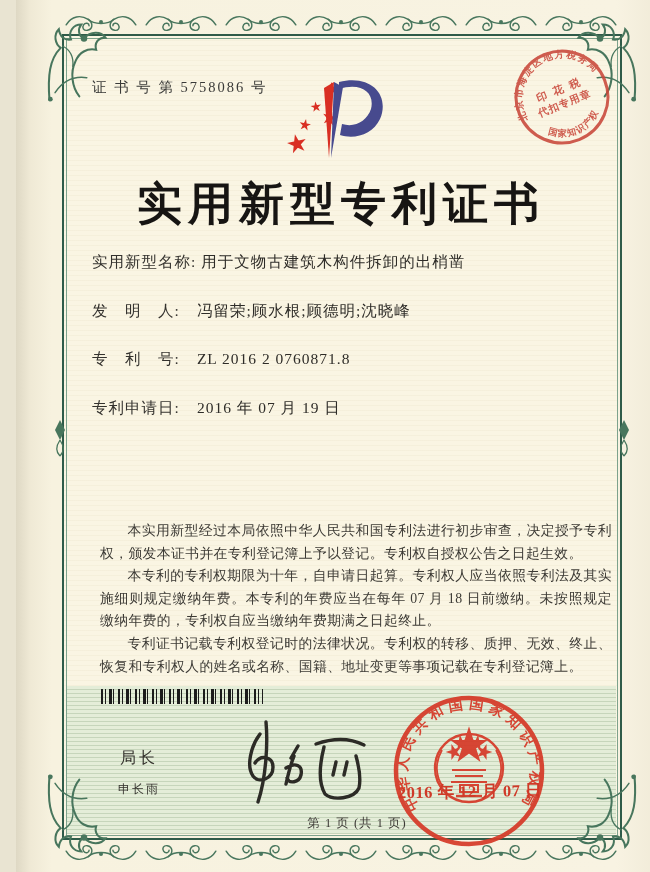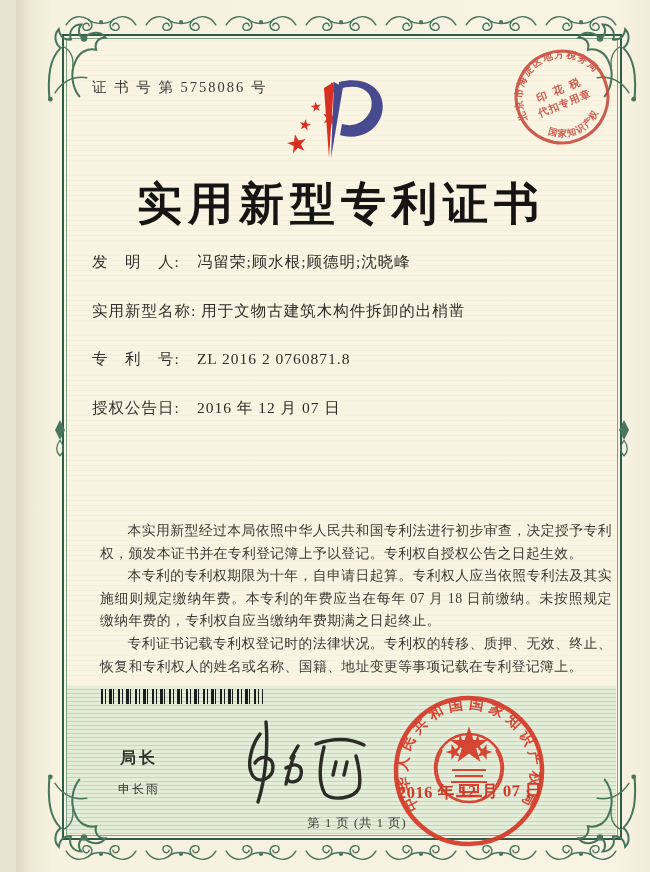--- a/index.html
+++ b/index.html
@@ -64,21 +64,21 @@
   }
   .paras p{margin:0;text-indent:2em;}
   .barcode{
     position:absolute;left:85px;top:689px;width:162px;height:15px;
     background:repeating-linear-gradient(90deg,
       #1c1c1c 0 2px,transparent 2px 4px,
       #1c1c1c 4px 5px,transparent 5px 8px,
       #1c1c1c 8px 11px,transparent 11px 12px,
       #1c1c1c 12px 13px,transparent 13px 17px);
   }
-  .sig-title{position:absolute;left:104px;top:748px;font-size:16px;color:#33312c;letter-spacing:3px;font-weight:bold;}
+  .sig-title{position:absolute;left:104px;top:748px;font-size:16px;color:#33312c;letter-spacing:3px;}
   .sig-name{position:absolute;left:102px;top:781px;font-size:12px;color:#33312c;letter-spacing:2px;}
   .sig-script{position:absolute;left:212px;top:718px;width:150px;height:88px;}
   .seal{position:absolute;left:374px;top:692px;width:158px;height:158px;opacity:.93;}
   .seal text{fill:#d63a28;font-weight:700;font-family:"Liberation Serif","DejaVu Serif",serif;}
   .seal-date{
     position:absolute;left:382px;top:781px;font-size:16.5px;font-weight:700;
     color:#cf3a28;letter-spacing:.5px;transform:rotate(-1deg);z-index:5;
   }
   .footer{
     position:absolute;left:0;top:815px;width:100%;text-align:center;
@@ -180,34 +180,34 @@
     <text font-size="9.5" letter-spacing="1.5"><textPath href="#stTop" startOffset="4%">北京市海淀区地方税务局</textPath></text>
     <text font-size="10.5" letter-spacing="2" x="50" y="46" text-anchor="middle">印 花 税</text>
     <text font-size="10" letter-spacing="1" x="50" y="60" text-anchor="middle">代扣专用章</text>
     <text font-size="9" letter-spacing="1"><textPath href="#stBot" startOffset="8%">国家知识产权局</textPath></text>
   </svg>
 
   <div class="title">实用新型专利证书</div>
 
   <div class="fields">
     <div class="frow">
+      <span class="flabel">实用新型名称:</span>
+      <span class="fvalue">用于文物古建筑木构件拆卸的出梢凿</span>
+    </div>
+    <div class="frow">
       <span class="flabel">发　明　人:</span>
       <span class="fvalue">冯留荣;顾水根;顾德明;沈晓峰</span>
     </div>
     <div class="frow">
-      <span class="flabel">实用新型名称:</span>
-      <span class="fvalue">用于文物古建筑木构件拆卸的出梢凿</span>
-    </div>
-    <div class="frow">
       <span class="flabel">专　利　号:</span>
       <span class="fvalue">ZL 2016 2 0760871.8</span>
     </div>
     <div class="frow">
-      <span class="flabel">授权公告日:</span>
-      <span class="fvalue">2016 年 12 月 07 日</span>
+      <span class="flabel">专利申请日:</span>
+      <span class="fvalue">2016 年 07 月 19 日</span>
     </div>
   </div>
 
   <div class="paras">
     <p>本实用新型经过本局依照中华人民共和国专利法进行初步审查，决定授予专利权，颁发本证书并在专利登记簿上予以登记。专利权自授权公告之日起生效。</p>
     <p>本专利的专利权期限为十年，自申请日起算。专利权人应当依照专利法及其实施细则规定缴纳年费。本专利的年费应当在每年 07 月 18 日前缴纳。未按照规定缴纳年费的，专利权自应当缴纳年费期满之日起终止。</p>
     <p>专利证书记载专利权登记时的法律状况。专利权的转移、质押、无效、终止、恢复和专利权人的姓名或名称、国籍、地址变更等事项记载在专利登记簿上。</p>
   </div>
 
   <div class="barcode"></div>

